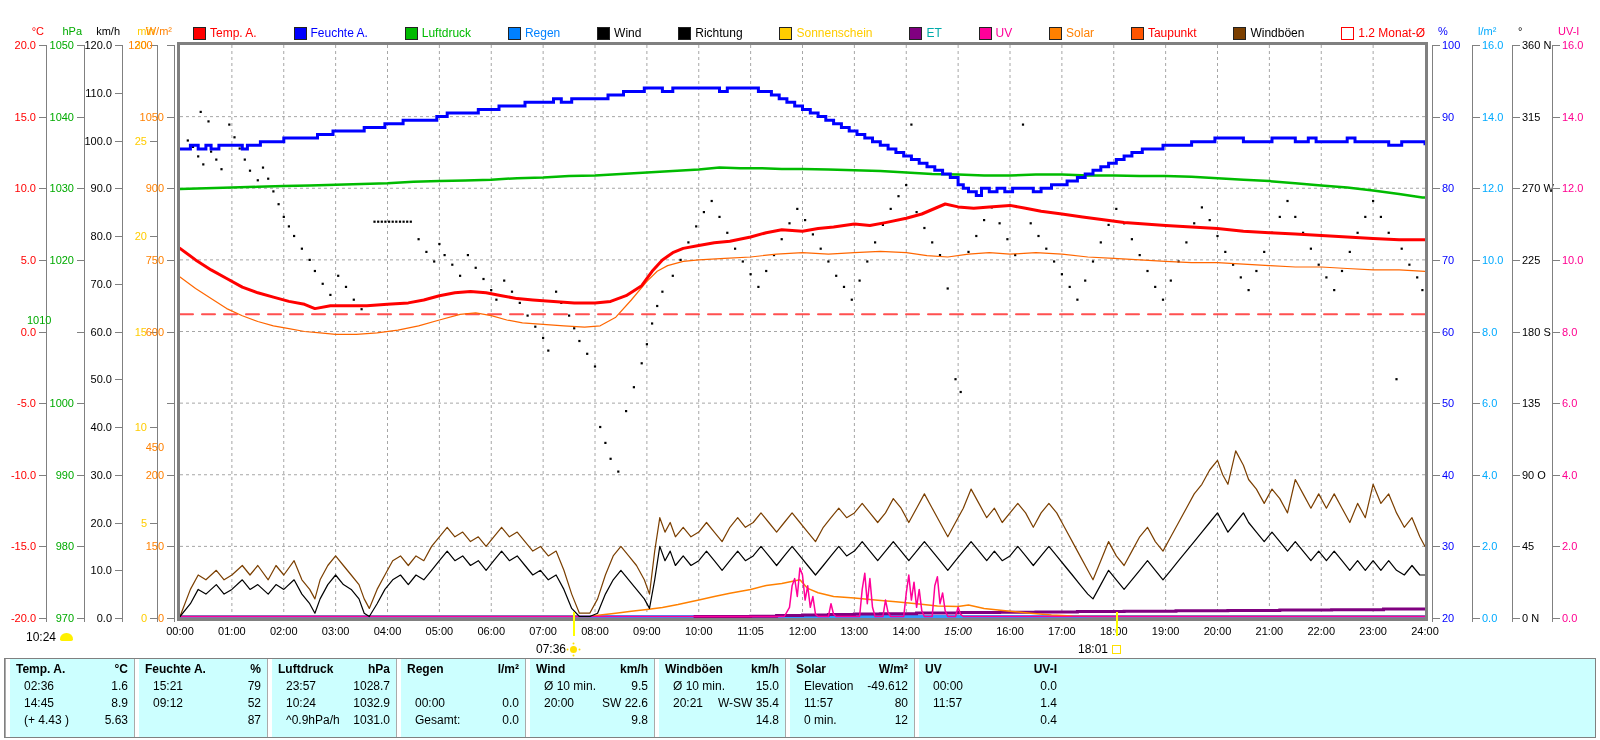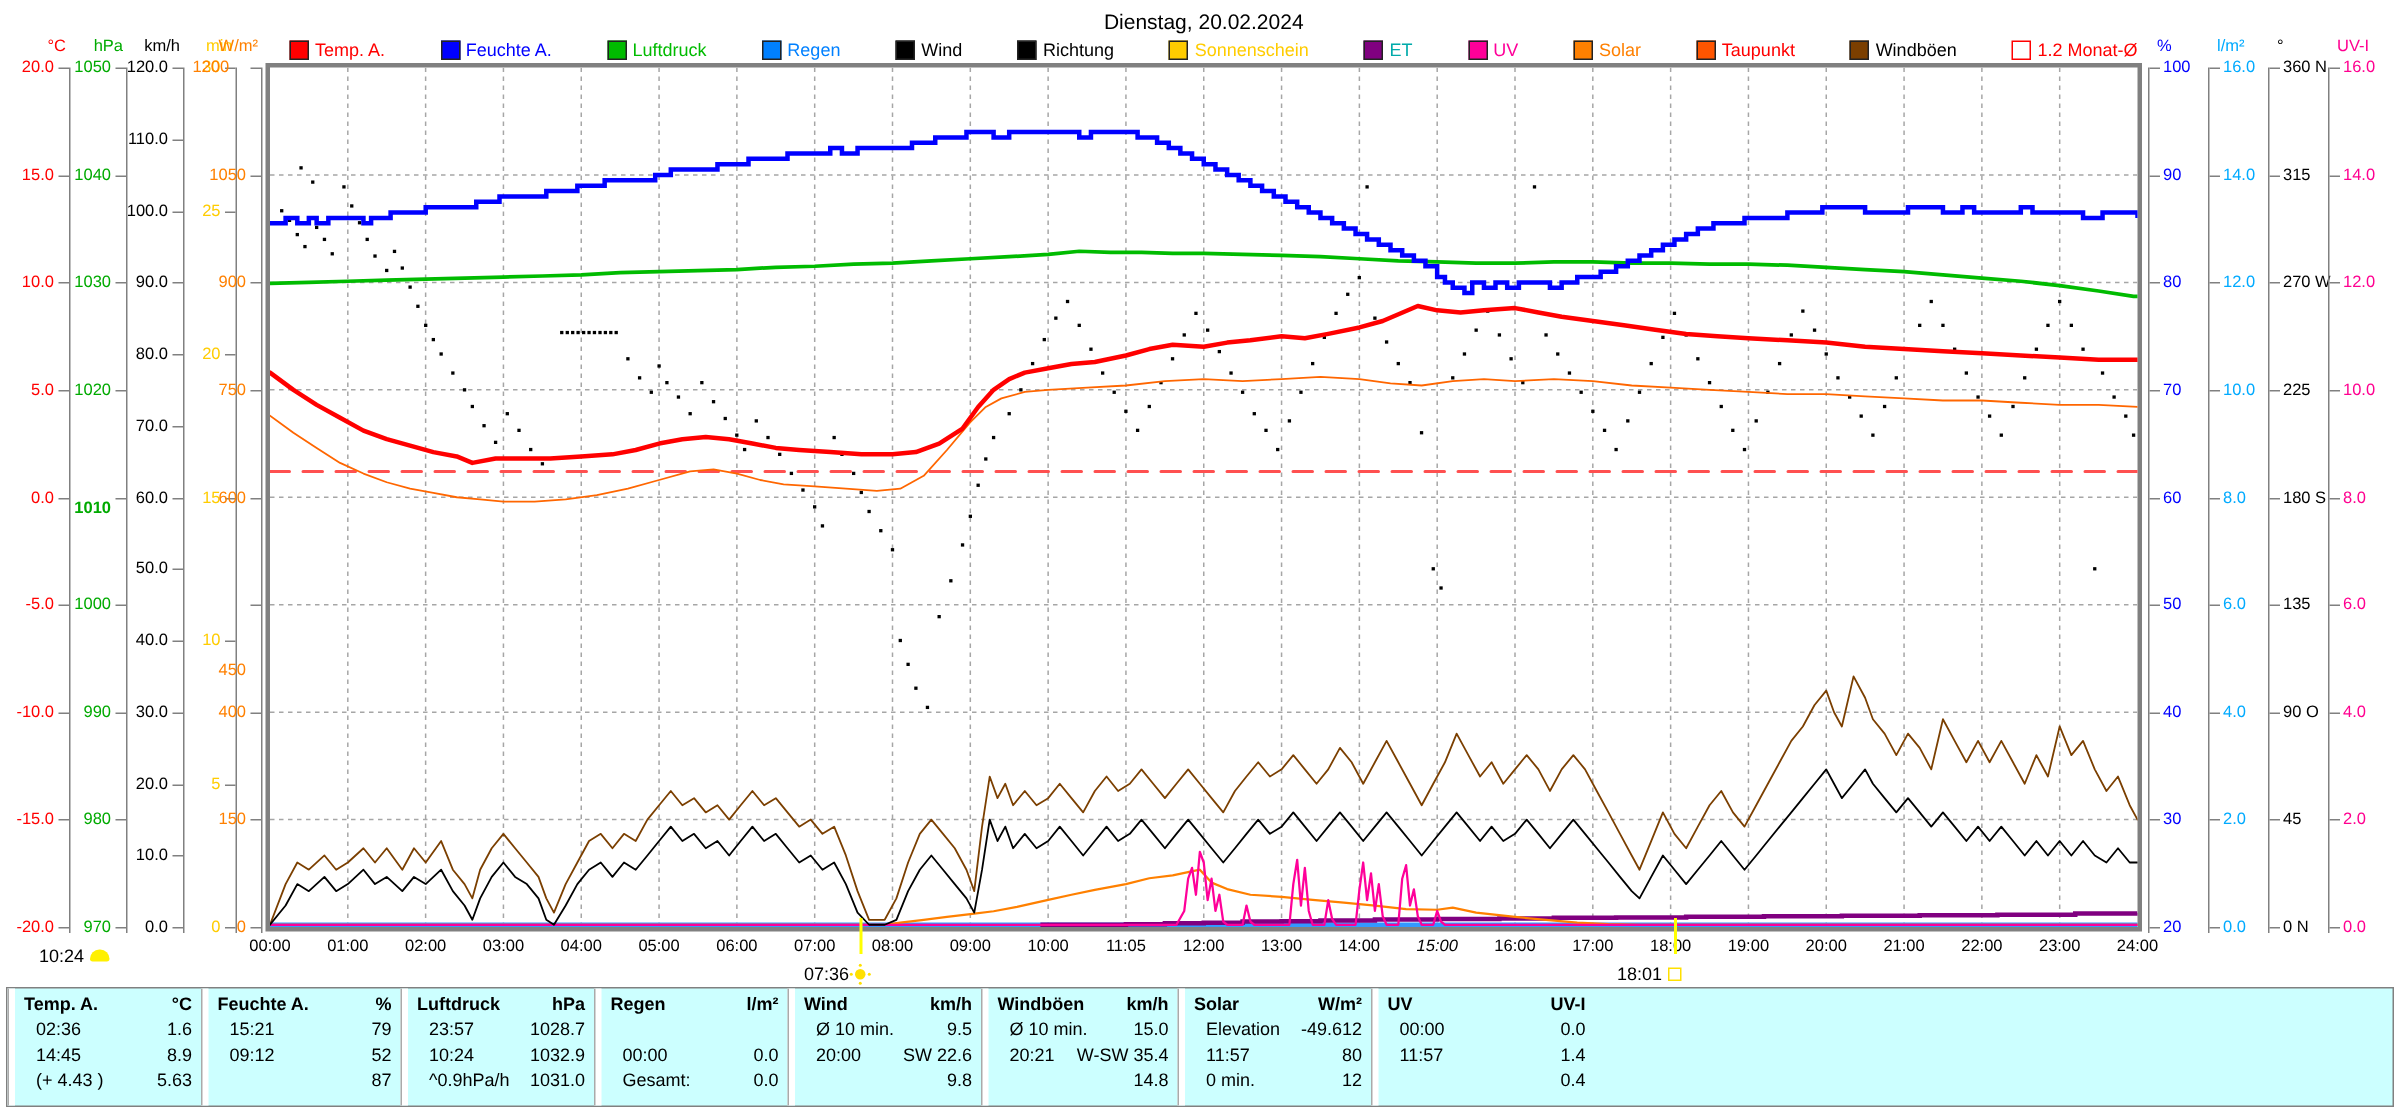--- a/index.html
+++ b/index.html
@@ -26,21 +26,20 @@
   .sep{width:4px;background:#fff;border-left:1px solid #aaa;}
   .sgroup{padding:2px 6px 0 6px;}
   .srow{display:flex;justify-content:space-between;gap:6px;height:17px;white-space:nowrap;}
   .bold{font-weight:bold;}
   .filler{flex:1;}
 </style>
 </head>
 <body>
 
 <div class="root">
-  <div class="title">Dienstag, 20.02.2024</div>
   <div class="legend" id="legend">
       <div class="leg-item">
         <span class="leg-sw" style="background: rgb(255, 0, 0);"></span>
         <span style="color: rgb(255, 0, 0);">Temp. A.</span>
       </div>
       <div class="leg-item">
         <span class="leg-sw" style="background: rgb(0, 0, 255);"></span>
         <span style="color: rgb(0, 0, 255);">Feuchte A.</span>
       </div>
       <div class="leg-item">
@@ -113,21 +112,21 @@
       <div class="axline" style="left: 84px;"></div>
       <div class="tick" style="top: 45px; left: 77px;"></div>
       <span class="axlbl" style="color: rgb(0, 170, 0); top: 39px; left: 27px; width: 47px; text-align: right;">1050</span>
       <div class="tick" style="top: 116.625px; left: 77px;"></div>
       <span class="axlbl" style="color: rgb(0, 170, 0); top: 110.625px; left: 27px; width: 47px; text-align: right;">1040</span>
       <div class="tick" style="top: 188.25px; left: 77px;"></div>
       <span class="axlbl" style="color: rgb(0, 170, 0); top: 182.25px; left: 27px; width: 47px; text-align: right;">1030</span>
       <div class="tick" style="top: 259.875px; left: 77px;"></div>
       <span class="axlbl" style="color: rgb(0, 170, 0); top: 253.875px; left: 27px; width: 47px; text-align: right;">1020</span>
       <div class="tick" style="top: 331.5px; left: 77px;"></div>
-      <span class="axlbl" style="color: rgb(0, 170, 0); top: 333px; left: 27px; width: 47px; text-align: right; font-weight: bold;">1010</span>
+      <span class="axlbl" style="color: rgb(0, 170, 0); top: 314px; left: 27px; width: 47px; text-align: left;">1010</span>
       <div class="tick" style="top: 403.125px; left: 77px;"></div>
       <span class="axlbl" style="color: rgb(0, 170, 0); top: 397.125px; left: 27px; width: 47px; text-align: right;">1000</span>
       <div class="tick" style="top: 474.75px; left: 77px;"></div>
       <span class="axlbl" style="color: rgb(0, 170, 0); top: 468.75px; left: 27px; width: 47px; text-align: right;">990</span>
       <div class="tick" style="top: 546.375px; left: 77px;"></div>
       <span class="axlbl" style="color: rgb(0, 170, 0); top: 540.375px; left: 27px; width: 47px; text-align: right;">980</span>
       <div class="tick" style="top: 618px; left: 77px;"></div>
       <span class="axlbl" style="color: rgb(0, 170, 0); top: 612px; left: 27px; width: 47px; text-align: right;">970</span>
       <span class="unit" style="color: rgb(0, 0, 0); left: 68px; width: 52px; text-align: right;">km/h</span>
       <div class="axline" style="left: 122px;"></div>
@@ -181,21 +180,21 @@
       <span class="axlbl" style="color: rgb(255, 128, 0); top: 110.625px; left: 117px; width: 47px; text-align: right;">1050</span>
       <div class="tick" style="top: 188.25px; left: 167px;"></div>
       <span class="axlbl" style="color: rgb(255, 128, 0); top: 182.25px; left: 117px; width: 47px; text-align: right;">900</span>
       <div class="tick" style="top: 259.875px; left: 167px;"></div>
       <span class="axlbl" style="color: rgb(255, 128, 0); top: 253.875px; left: 117px; width: 47px; text-align: right;">750</span>
       <div class="tick" style="top: 331.5px; left: 167px;"></div>
       <span class="axlbl" style="color: rgb(255, 128, 0); top: 325.5px; left: 117px; width: 47px; text-align: right;">600</span>
       <div class="tick" style="top: 403.125px; left: 167px;"></div>
       <span class="axlbl" style="color: rgb(255, 128, 0); top: 397.125px; left: 117px; width: 47px; text-align: right; margin-top: 44px;">450</span>
       <div class="tick" style="top: 474.75px; left: 167px;"></div>
-      <span class="axlbl" style="color: rgb(255, 128, 0); top: 468.75px; left: 117px; width: 47px; text-align: right;">400</span>
+      <span class="axlbl" style="color: rgb(255, 128, 0); top: 468.75px; left: 117px; width: 47px; text-align: right;">200</span>
       <div class="tick" style="top: 546.375px; left: 167px;"></div>
       <span class="axlbl" style="color: rgb(255, 128, 0); top: 540.375px; left: 117px; width: 47px; text-align: right;">150</span>
       <div class="tick" style="top: 618px; left: 167px;"></div>
       <span class="axlbl" style="color: rgb(255, 128, 0); top: 612px; left: 117px; width: 47px; text-align: right;">0</span>
       <span class="unit" style="color: rgb(0, 0, 255); left: 1438px;">%</span>
       <div class="axline" style="left: 1432px;"></div>
       <div class="tick" style="top: 45px; left: 1433px;"></div>
       <span class="axlbl" style="color: rgb(0, 0, 255); top: 39px; left: 1442px;">100</span>
       <div class="tick" style="top: 116.625px; left: 1433px;"></div>
       <span class="axlbl" style="color: rgb(0, 0, 255); top: 110.625px; left: 1442px;">90</span>

